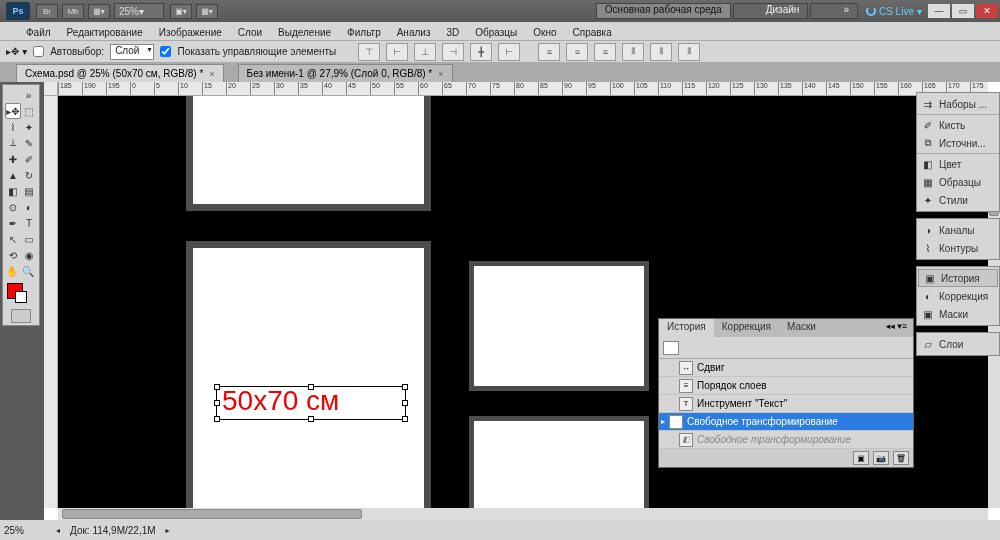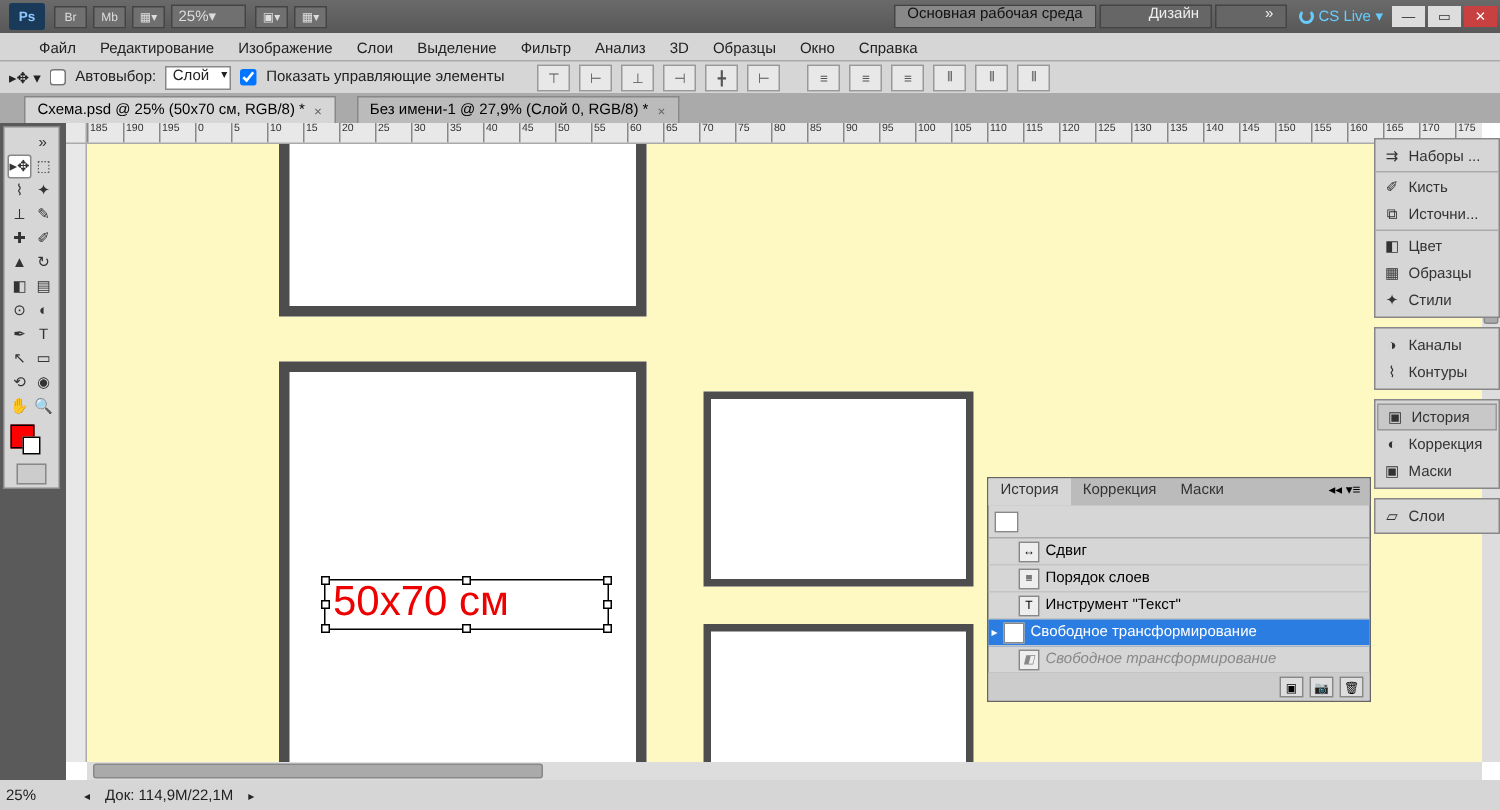--- a/index.html
+++ b/index.html
@@ -32,21 +32,21 @@
 .tool { width: 17px; height: 16px; display: flex; align-items: center; justify-content: center; font-size: 10px; color:#333; cursor:pointer;}
 .tool.sel { background: #fff; border:1px solid #888; border-radius:2px;}
 .swatch-fg{width:16px;height:16px;background:#f00;border:1px solid #000;margin:4px 0 0 2px;}
 .swatch-bg{width:12px;height:12px;background:#fff;border:1px solid #000;margin:-8px 0 0 10px;}
 .qm{width:20px;height:14px;background:#ccc;border:1px solid #888;margin:6px auto 0;}
 .canvas-area { position: absolute; left: 44px; right: 0; top: 0; bottom: 0; background: #fff; }
 .ruler-h { position: absolute; top: 0; left: 14px; right: 12px; height: 14px; background: #e8e8e8; border-bottom:1px solid #aaa; overflow:hidden; display:flex;}
 .ruler-h .tick{flex:0 0 24px;border-left:1px solid #888;font-size:7px;color:#333;padding-left:1px;}
 .ruler-v { position: absolute; top: 14px; left: 0; width: 14px; bottom: 12px; background: #e8e8e8; border-right:1px solid #aaa;}
 .ruler-corner{position:absolute;top:0;left:0;width:14px;height:14px;background:#e8e8e8;border-right:1px solid #aaa;border-bottom:1px solid #aaa;}
-.canvas-viewport { position: absolute; top: 14px; left: 14px; right: 12px; bottom: 12px; background: #fef9c3; overflow:hidden;}
+.canvas-viewport { position: absolute; top: 14px; left: 14px; right: 12px; bottom: 12px; background: #000000; overflow:hidden;}
 .scrollbar-v{position:absolute;right:0;top:14px;bottom:12px;width:12px;background:#ddd;}
 .scrollbar-h{position:absolute;left:14px;right:12px;bottom:0;height:12px;background:#ddd;}
 .sb-thumb{background:#aaa;border:1px solid #888;border-radius:2px;}
 .sb-thumb-v{position:absolute;top:40px;left:1px;right:1px;height:80px;}
 .sb-thumb-h{position:absolute;left:4px;top:1px;bottom:1px;width:300px;}
 .art-rect{position:absolute;border:7px solid #4d4d4d;background:#fff;}
 .text-obj{position:absolute;font-family:Arial;font-size:28px;color:#e00;padding:0 2px;}
 .transform-box{position:absolute;border:1px solid #000;}
 .tf-handle{position:absolute;width:6px;height:6px;background:#fff;border:1px solid #000;margin:-3px;}
 .right-dock { position: absolute; right: 0; top: 10px; width: 84px; }

